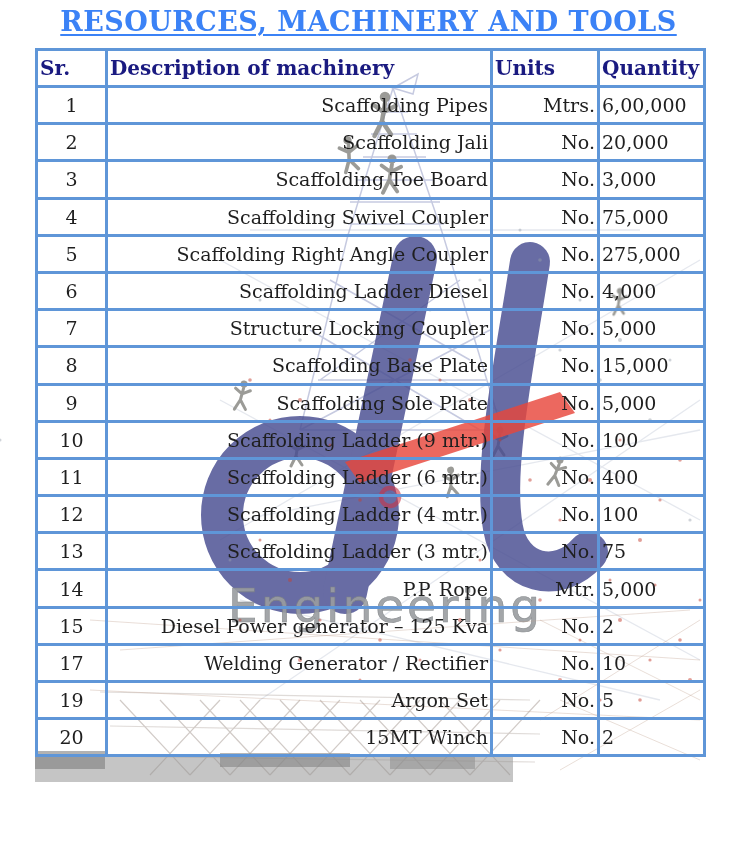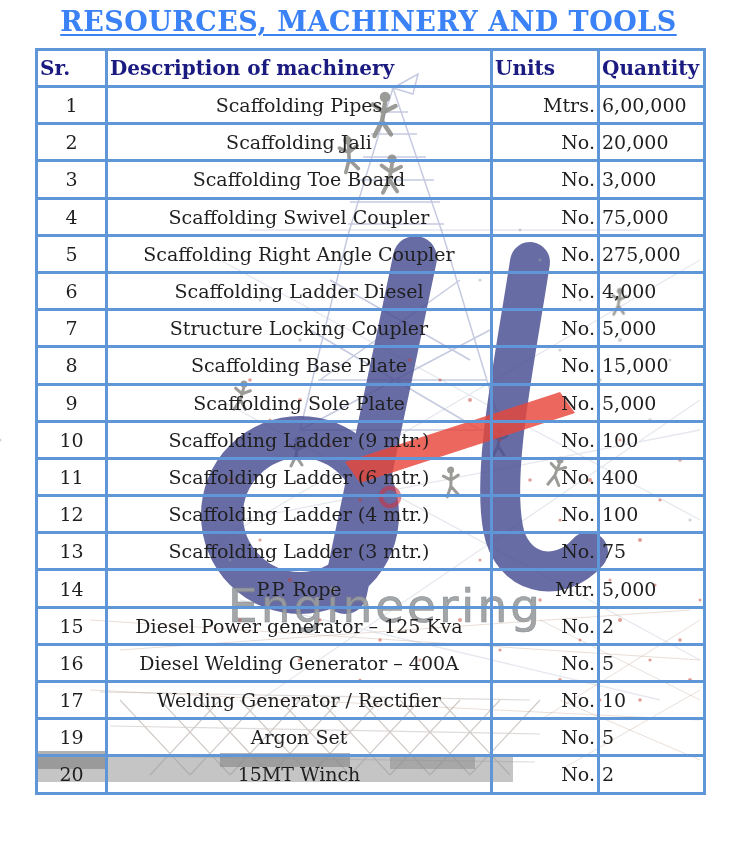--- a/index.html
+++ b/index.html
@@ -60,21 +60,21 @@
   table.res td {
     height: 34.2px;
     font-family: "DejaVu Serif", serif;
     font-size: 19px;
     font-weight: normal;
     color: #1f1f1f;
     padding: 0 2px;
     vertical-align: middle;
   }
   td.c-sr    { text-align: center; }
-  td.c-desc  { text-align: center; padding-left: 10px; }
+  td.c-desc  { text-align: right; padding-left: 10px; }
   td.c-units { text-align: right; }
   td.c-qty   { text-align: left; }
 </style>
 </head>
 <body>
 
 <div class="page">
 
   <svg class="watermark" width="737" height="842" viewBox="0 0 737 842" xmlns="http://www.w3.org/2000/svg">
     <defs>
@@ -321,26 +321,20 @@
       <td class="c-qty">5,000</td>
     </tr>
 
     <tr>
       <td class="c-sr">15</td>
       <td class="c-desc">Diesel Power generator – 125 Kva</td>
       <td class="c-units">No.</td>
       <td class="c-qty">2</td>
     </tr>
 
-    <tr>
-      <td class="c-sr">16</td>
-      <td class="c-desc">Diesel Welding Generator – 400A</td>
-      <td class="c-units">No.</td>
-      <td class="c-qty">5</td>
-    </tr>
 
     <tr>
       <td class="c-sr">17</td>
       <td class="c-desc">Welding Generator / Rectifier</td>
       <td class="c-units">No.</td>
       <td class="c-qty">10</td>
     </tr>
 
 
     <tr>

